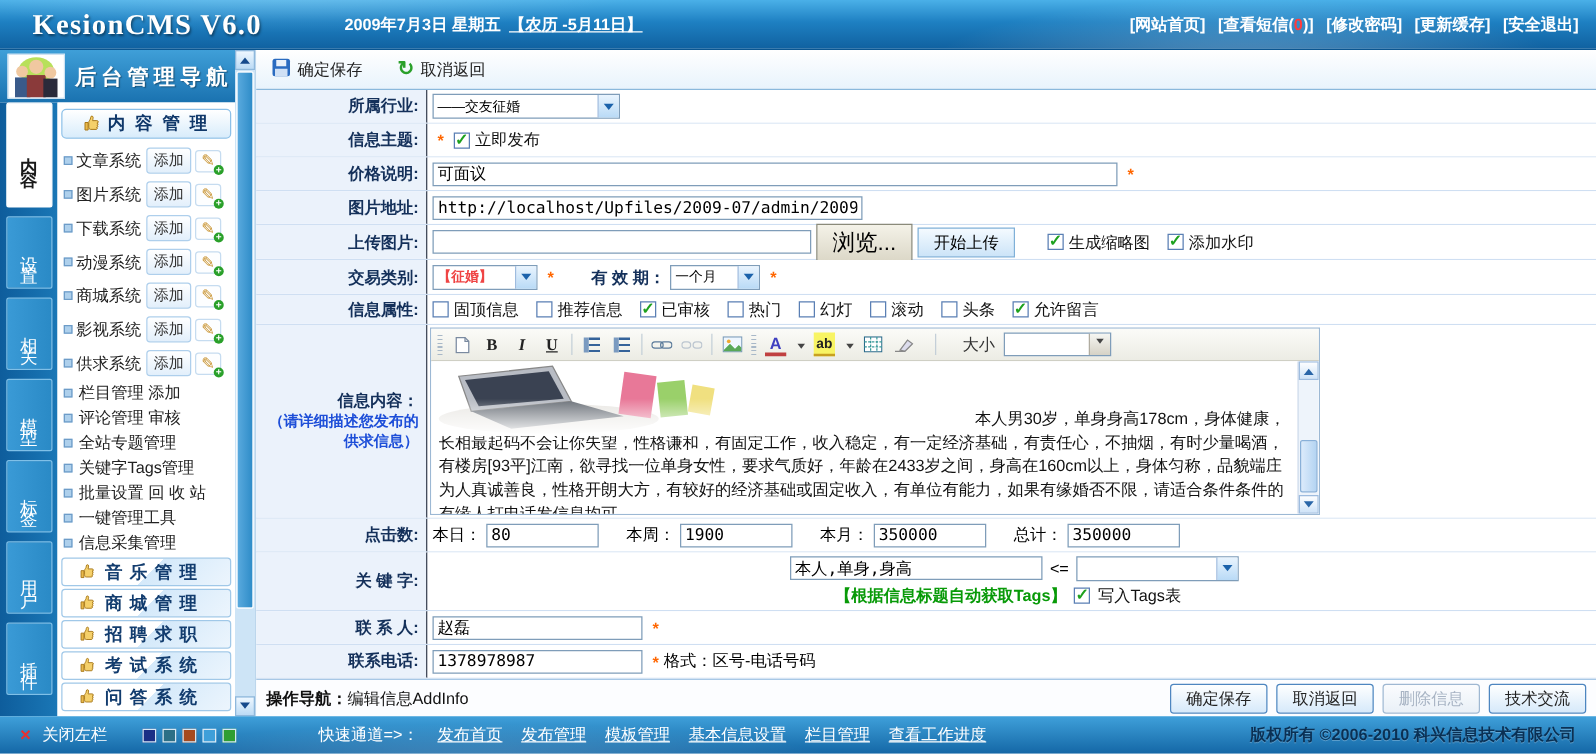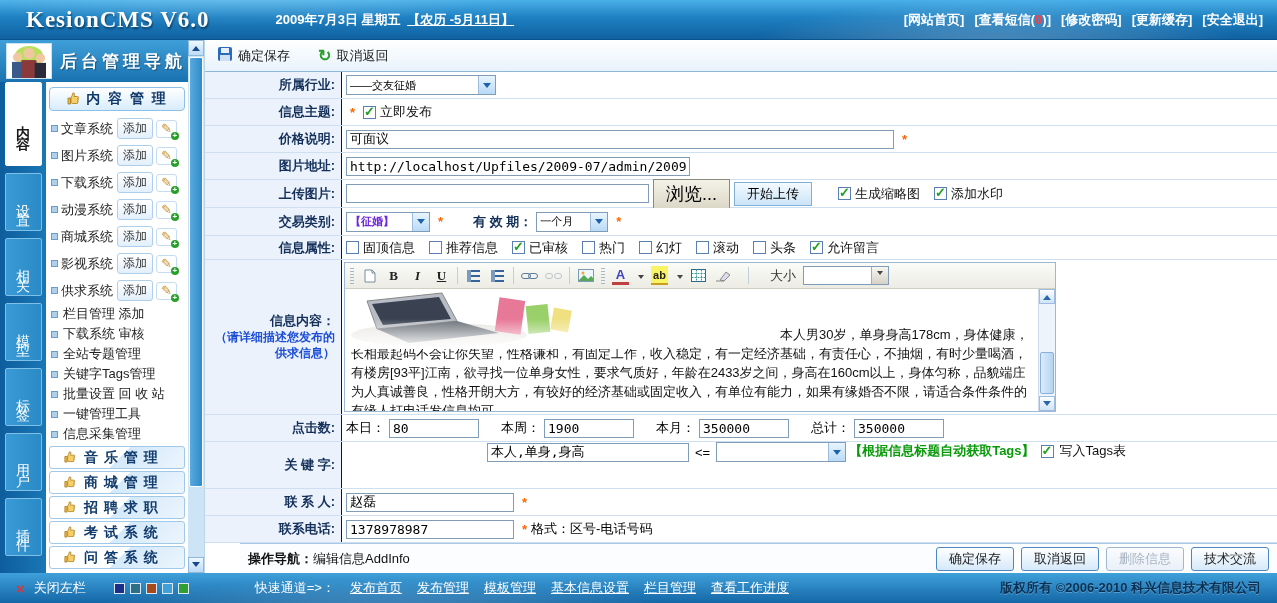--- a/index.html
+++ b/index.html
@@ -78,21 +78,21 @@
   .val { flex:1; display:flex; align-items:center; padding-left:4px; gap:4px; font-size:13px; background:#fff; min-width:0; }
   .h27{height:27px} .h28{height:28px} .h24{height:24px}
   .inp { height:19px; border:1px solid #7f9db9; font:13px "DejaVu Sans Mono",monospace; padding:0 3px; background:#fff; color:#000; }
   .req { color:#f60; font-weight:bold; margin:0 4px; }
 
   .xp-select { border:1px solid #7f9db9; background:#fff; display:inline-flex; height:20px; align-items:center; cursor:pointer; }
   .sel-text { flex:1; font-size:11px; padding:0 3px; white-space:nowrap; overflow:hidden; }
   .sel-btn { width:17px; height:100%; flex:none; background:linear-gradient(#e9f4fe,#b9daf6); border-left:1px solid #9ebcdf;
     display:flex; align-items:center; justify-content:center; }
   .sel-btn b { width:0; height:0; border:4px solid transparent; border-top:5px solid #1b62ab; margin-top:4px; }
-  .cyan { color:#6d28d9; font-weight:bold; }
+  .cyan { color:#ef4444; font-weight:bold; }
 
   .cb { width:13px; height:13px; border:1px solid #5a7fb4; background:#fff; position:relative; flex:none; cursor:pointer; }
   .cb.on::after { content:"✓"; color:#1ea11e; font-weight:bold; position:absolute; left:0px; top:-3px; font-size:13px; }
   .cb-lab { font-size:13px; color:#111; margin-right:10px; }
 
   .btn-browse { border:1px solid #8a8a7a; background:linear-gradient(#f4f2e8,#dcd8c8); font-size:18px; padding:2px 12px; cursor:pointer; }
   .btn-upload { border:1px solid #7fb0d8; background:linear-gradient(#f4faff,#cce4f8); font-size:13px; padding:2px 12px; cursor:pointer; }
 
   
   .row-content { height:155px; }
@@ -122,27 +122,27 @@
   .ed-text { margin:0; padding:36px 26px 0 6px; text-indent:33em; font-size:13px; line-height:19px; color:#111; }
   .ed-scroll { position:absolute; right:0; top:0; bottom:0; width:17px; background:#eef4fb; border-left:1px solid #cfdcec;
     display:flex; flex-direction:column; }
   .ed-arr { height:15px; flex:none; background:linear-gradient(#fdfeff,#cfe3f8); border:1px solid #9ebcdf;
     display:flex; align-items:center; justify-content:center; cursor:pointer; }
   .ed-thumb { position:absolute; left:1px; right:1px; bottom:17px; height:42px;
     background:linear-gradient(90deg,#dcebfb,#b4d4f2); border:1px solid #89b0d8; border-radius:2px; cursor:grab; }
 
   
   .row-kw { height:47px; }
-  .val-kw { flex-direction:row; align-items:flex-start; justify-content:center; gap:3px; }
+  .val-kw { flex-direction:column; align-items:center; justify-content:center; gap:3px; }
   .kw-line { display:flex; align-items:center; gap:6px; }
   .green { color:#089a08; font-weight:bold; }
 
   
   .navrow { height:30px; flex:none; display:flex; align-items:center; background:#fcfdff; border-top:1px solid #a8c8e6;
-    padding:0 8px; font-size:13px; color:#111;margin-left:35px; }
+    padding:0 8px; font-size:13px; color:#111; }
   .nav-label { font-weight:bold; }
   .fbtns { margin-left:auto; display:flex; gap:7px; }
   .fbtn { border:1px solid #4d86c0; border-radius:3px; background:linear-gradient(#feffff,#d6e9fa);
     padding:2px 12px; font-size:13px; color:#222; cursor:pointer; }
   .fbtn.disabled { color:#a8b4c4; border-color:#9fb8d2; background:linear-gradient(#fbfcfe,#e9f0f7); cursor:default; }
 
   
   .bottombar { height:30px; flex:none; display:flex; align-items:center; font-size:13px; color:#fff;
     background:radial-gradient(ellipse 500px 60px at 30% 140%, rgba(255,255,255,.25), transparent 60%),
       linear-gradient(180deg,#3fa0da,#1467a6); }
@@ -253,21 +253,21 @@
             <a class="add-btn">添加</a>
             <span class="pencil">✎<i>+</i></span>
           </div>
 
           <div class="plain-row">
               <span class="bullet"></span>
               <span>栏目管理 添加</span>
             </div>
           <div class="plain-row">
               <span class="bullet"></span>
-              <span>下载系统 审核</span>
+              <span>评论管理 审核</span>
             </div>
           <div class="plain-row">
               <span class="bullet"></span>
               <span>全站专题管理</span>
             </div>
           <div class="plain-row">
               <span class="bullet"></span>
               <span>关键字Tags管理</span>
             </div>
           <div class="plain-row">

